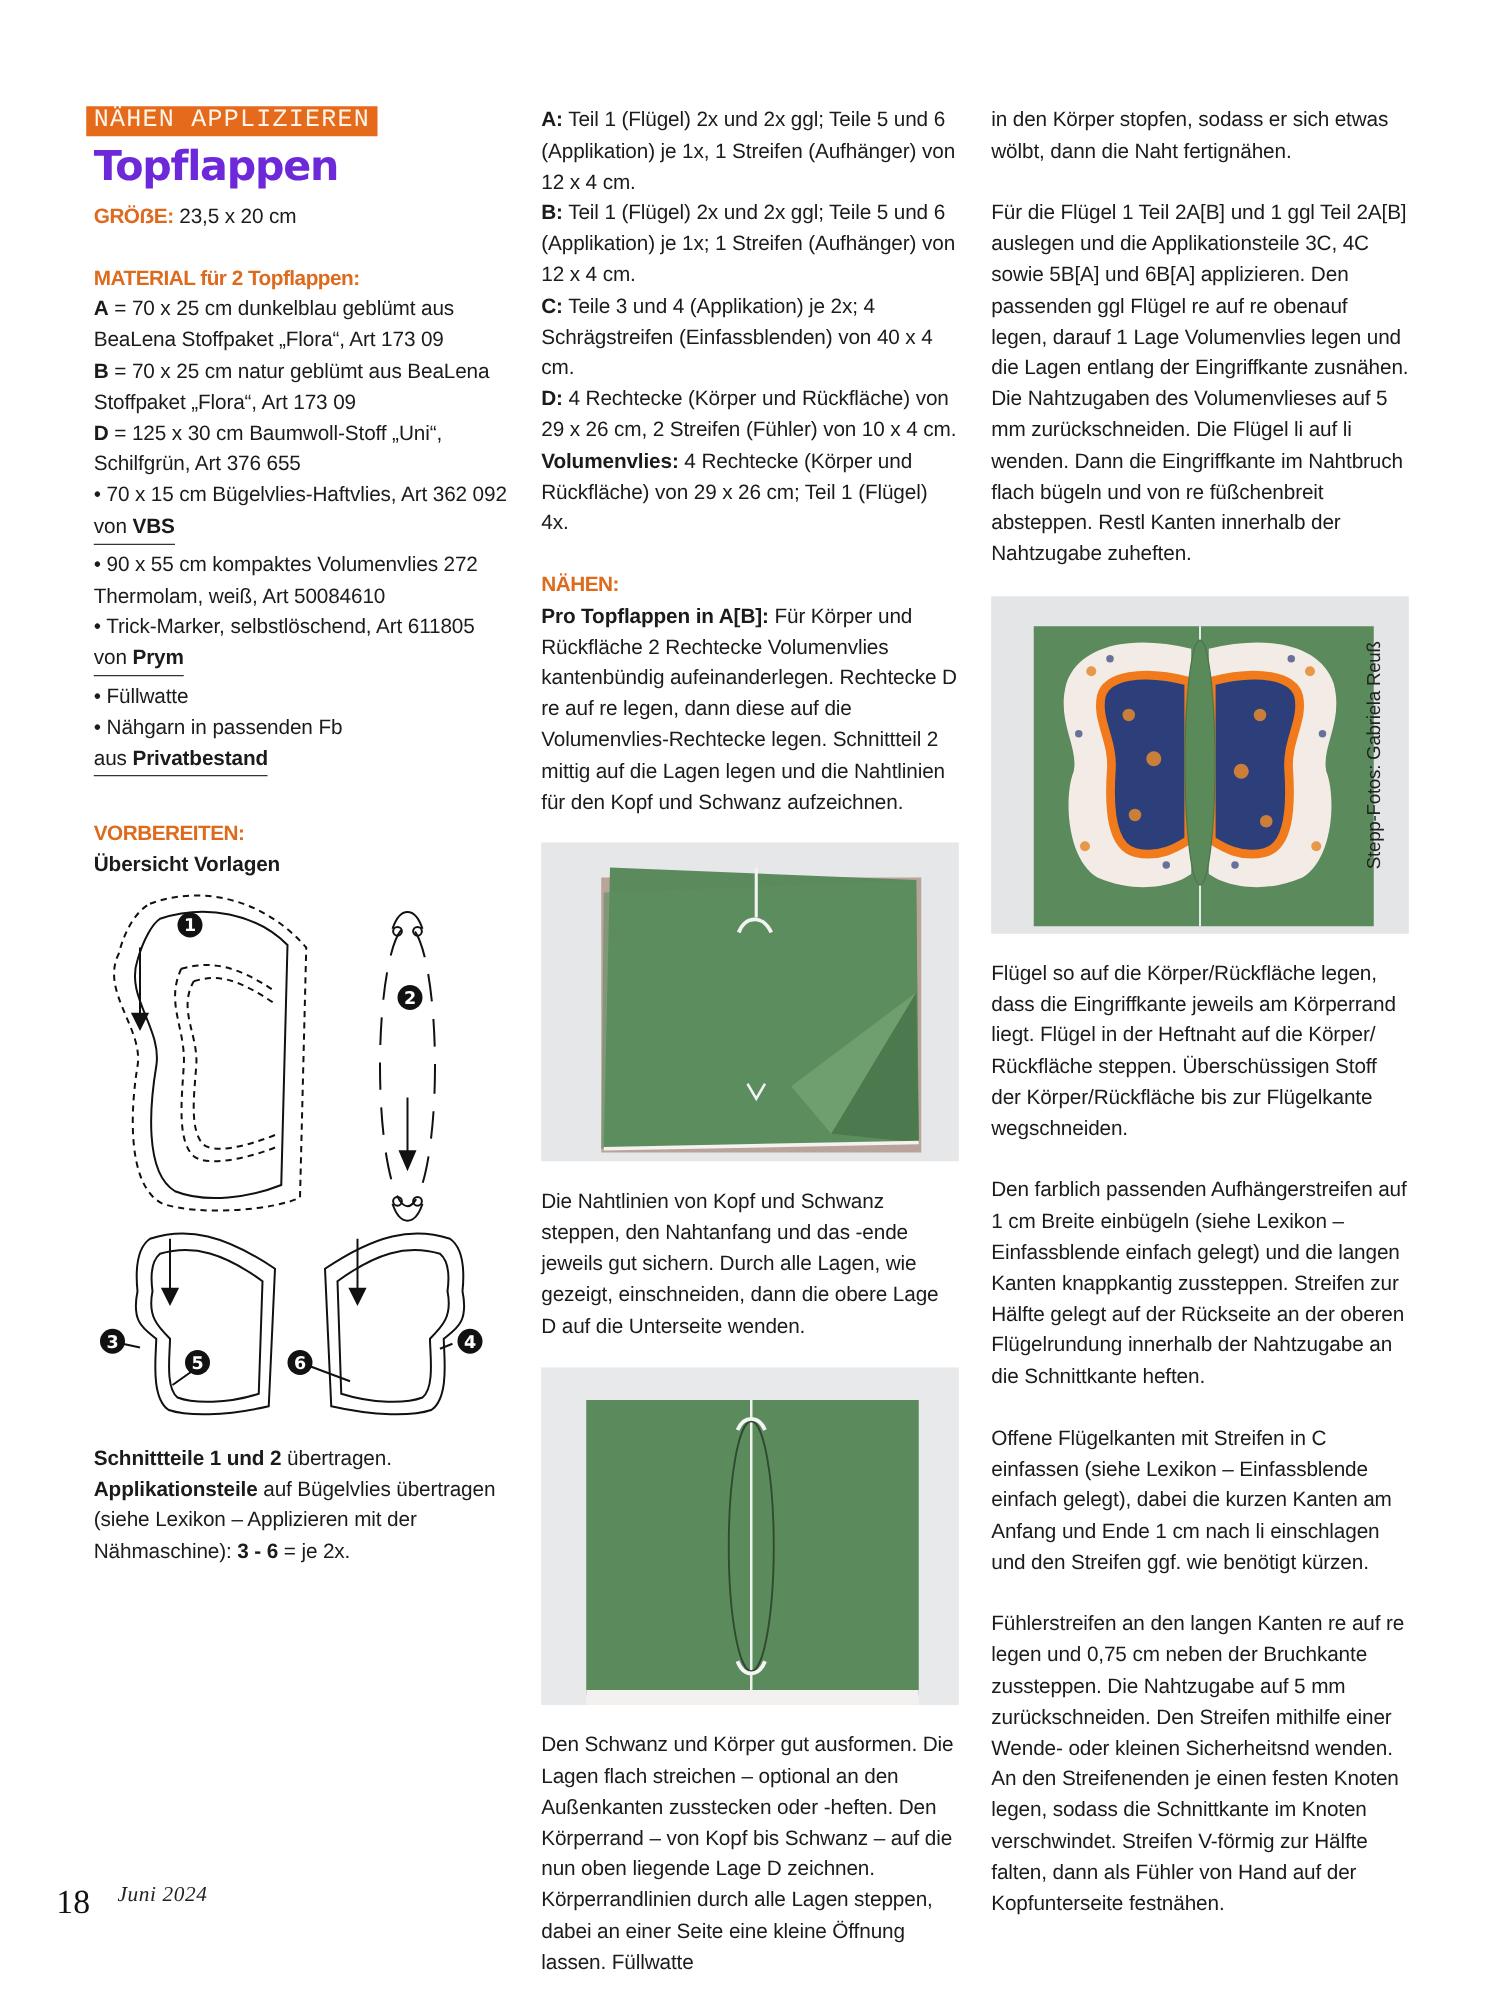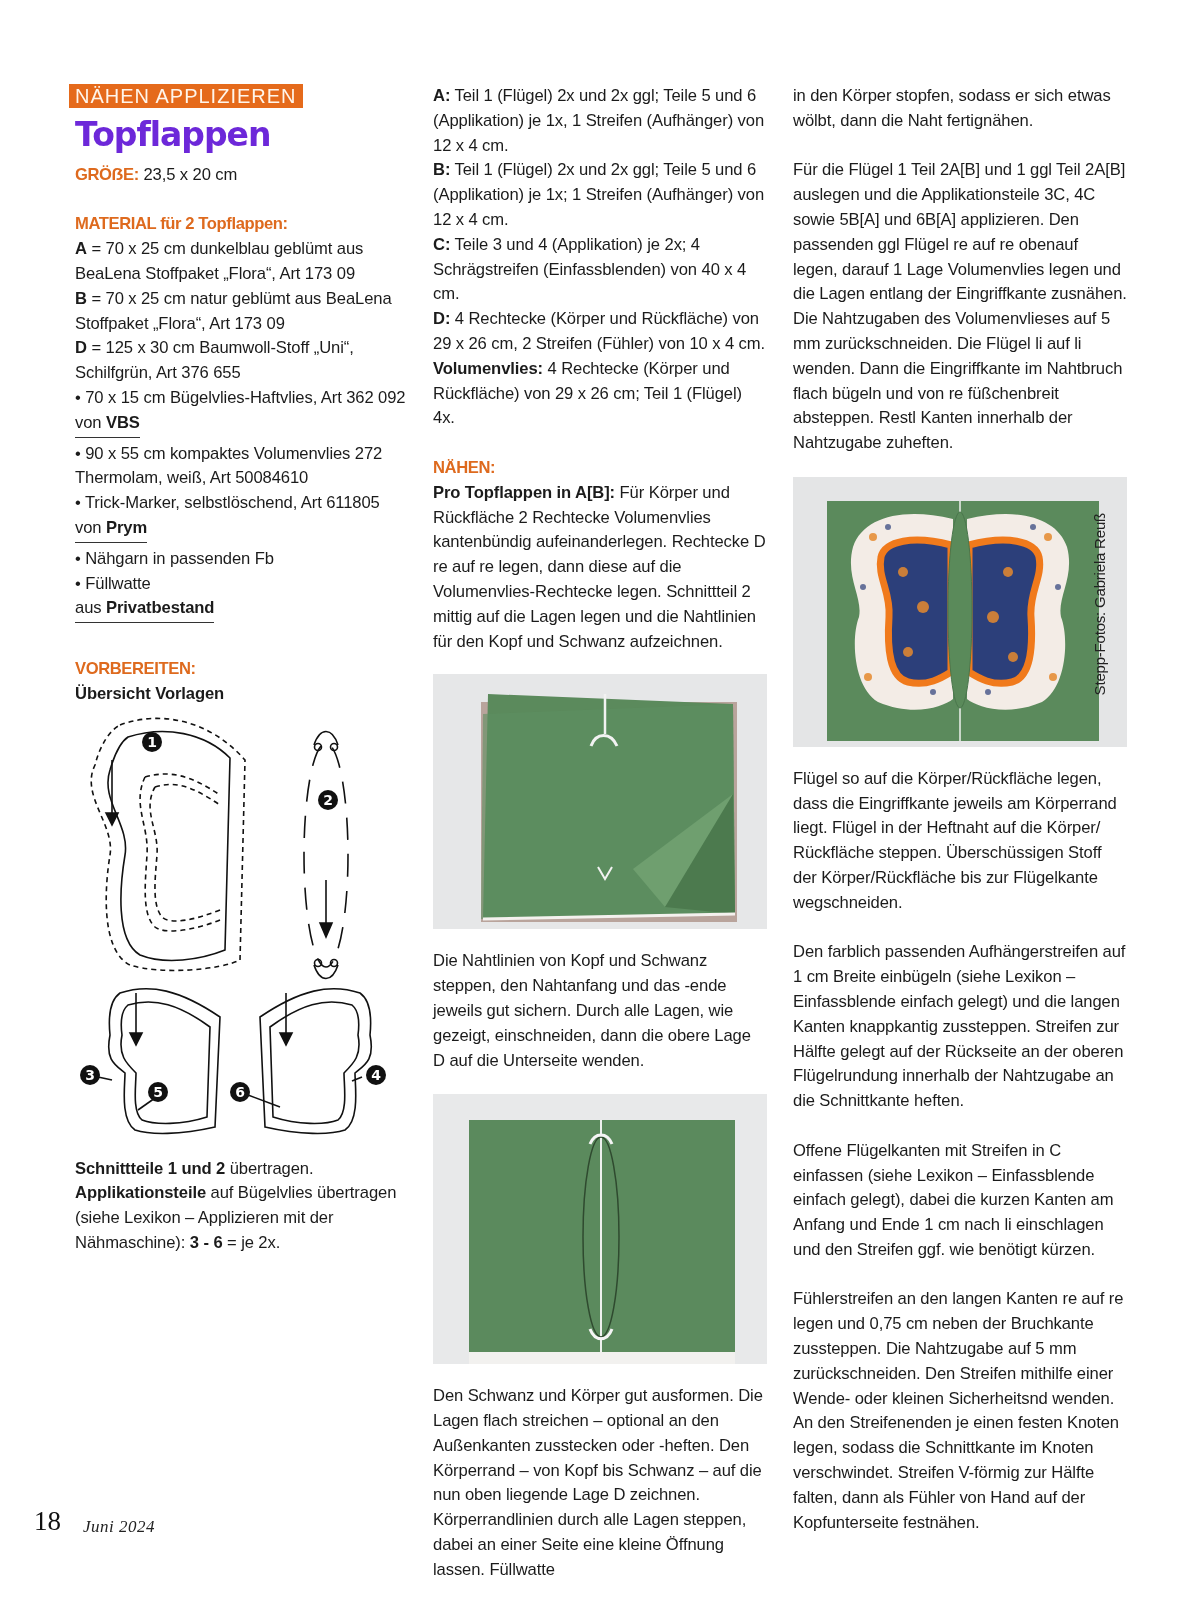--- a/index.html
+++ b/index.html
@@ -2,30 +2,30 @@
 <html><head>
 <meta charset="utf-8">
 <style>
   * { box-sizing: border-box; margin: 0; padding: 0; }
   html, body { width: 1200px; height: 1600px; background: #ffffff; }
   body { position: relative; font-family: "Liberation Sans", "DejaVu Sans", sans-serif; color: #1b1b1b; overflow: hidden; }
   .col { position: absolute; top: 84px; font-size: 16.6px; line-height: 24.8px; letter-spacing: -0.1px; }
   .col1 { left: 75px; width: 340px; }
   .col2 { left: 433px; width: 334px; }
   .col3 { left: 793px; width: 334px; }
-  .kicker { display: inline-block; background: #e56a1b; color: #fff5ea; font-family: Liberation Sans, sans-serif; font-size: 20px; line-height: 24px; padding: 0 6px; letter-spacing: 1px; margin-left: -6px; }
+  .kicker { display: inline-block; background: #e56a1b; color: #fff5ea; font-family: Liberation Mono, monospace; font-size: 20px; line-height: 24px; padding: 0 6px; letter-spacing: 1px; margin-left: -6px; }
   .title { font-family: "DejaVu Sans", sans-serif; color: #6d28d9; font-size: 33px; line-height: 44px; letter-spacing: -1px; margin-top: 2px; }
   .orange { color: #de6a1e; font-weight: bold; letter-spacing: -0.4px; }
   .b { font-weight: bold; }
   .para { margin-bottom: 24.8px; }
   .supplier { display: inline-block; border-bottom: 1.5px solid #333; padding-bottom: 1px; margin-bottom: 4px; }
   .photo { position: relative; overflow: hidden; background: #e7e8e9; }
   .diagram { width: 340px; height: 420px; margin: 8px 0 14px -5px; }
   .caption-vert { position: absolute; right: 14px; top: 36px; writing-mode: vertical-rl; transform: rotate(180deg); font-size: 15px; color: #222; letter-spacing: -0.2px; }
-  .footer { position: absolute; left: 34px; top: 1506px; display: flex; align-items: flex-end; gap: 22px; }
+  .footer { position: absolute; left: 45px; top: 1506px; display: flex; align-items: flex-start; gap: 22px; }
   .page-num { font-family: "Liberation Serif", "DejaVu Serif", serif; font-size: 27px; color: #111; }
   .issue { font-family: "Liberation Serif", "DejaVu Serif", serif; font-style: italic; font-size: 17px; color: #222; letter-spacing: 0.5px; }
 </style>
 </head>
 <body>
 
 <div class="col col1">
   <div class="kicker">NÄHEN APPLIZIEREN</div>
   <h1 class="title">Topflappen</h1>
   <p style="margin-top:6px;" class="para">
@@ -35,22 +35,22 @@
   <div>
     <div class="orange">MATERIAL für 2 Topflappen:</div>
     <div><span class="b">A</span><span> = 70 x 25 cm dunkelblau geblümt aus BeaLena Stoffpaket „Flora“, Art 173 09</span></div>
     <div><span class="b">B</span><span> = 70 x 25 cm natur geblümt aus BeaLena Stoffpaket „Flora“, Art 173 09</span></div>
     <div><span class="b">D</span><span> = 125 x 30 cm Baumwoll-Stoff „Uni“, Schilfgrün, Art 376 655</span></div>
     <div>• 70 x 15 cm Bügelvlies-Haftvlies, Art 362 092</div>
     <div class="supplier"><span>von </span><span class="b">VBS</span></div>
     <div>• 90 x 55 cm kompaktes Volumenvlies 272 Thermolam, weiß, Art 50084610</div>
     <div>• Trick-Marker, selbstlöschend, Art 611805</div>
     <div class="supplier"><span>von </span><span class="b">Prym</span></div>
+    <div>• Füllwatte</div>
     <div>• Nähgarn in passenden Fb</div>
-    <div>• Füllwatte</div>
     <div class="supplier"><span>aus </span><span class="b">Privatbestand</span></div>
   </div>
 
   <div style="margin-top:30px;">
     <div class="orange">VORBEREITEN:</div>
     <div class="b">Übersicht Vorlagen</div>
 
     <svg class="diagram" viewBox="0 0 340 420">
       <g fill="none" stroke="#111" stroke-width="1.6">
 

